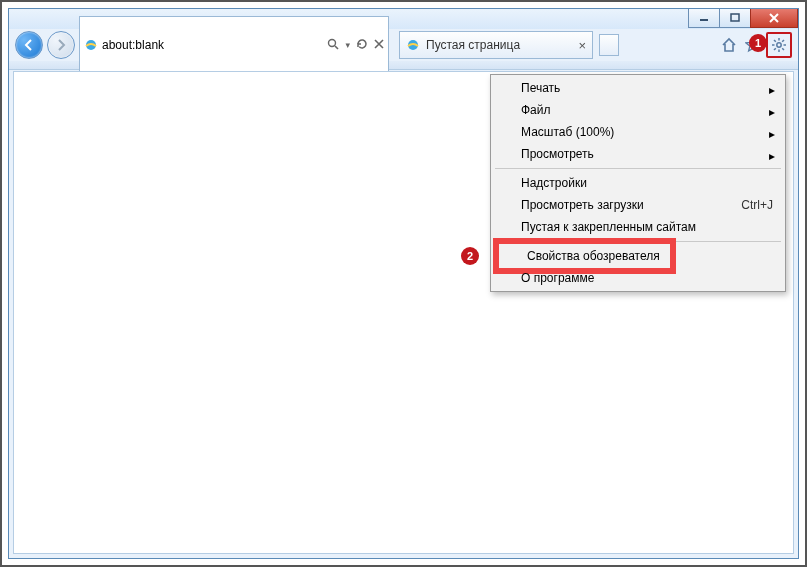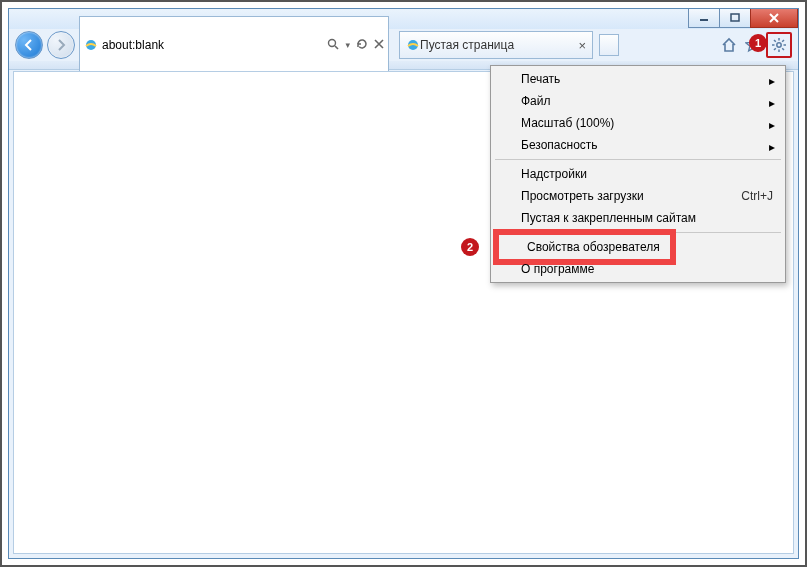--- a/index.html
+++ b/index.html
@@ -13,34 +13,34 @@
   .win-btn svg{display:block;}
   
   .toolbar{height:32px;display:flex;align-items:center;padding:0 6px;gap:4px;position:relative;}
   .nav-circle{width:26px;height:26px;border-radius:50%;border:1px solid #6a98c9;display:flex;align-items:center;justify-content:center;background:radial-gradient(circle at 30% 30%,#6fb7f7,#1976d2);box-shadow:inset 0 0 2px #fff;}
   .nav-circle.fwd{background:radial-gradient(circle at 30% 30%,#f0f5fb,#cfdceb);}
   .nav-circle svg{display:block;}
   .addr{flex:0 0 300px;height:24px;border:1px solid #9bb9d6;background:#fff;display:flex;align-items:center;padding:16px 4px;gap:4px;}
   .addr .url{flex:1;color:#000;}
   .addr .right{display:flex;align-items:center;gap:6px;color:#555;}
   .icon-slot{width:14px;height:14px;display:flex;align-items:center;justify-content:center;}
-  .tab{height:26px;border:1px solid #9bb9d6;background:linear-gradient(#fdfefe,#e5eef9);display:flex;align-items:center;padding:0 6px;margin-left:6px;min-width:180px;}
+  .tab{height:26px;border:1px solid #9bb9d6;background:linear-gradient(#fdfefe,#e5eef9);display:flex;align-items:center;padding:0 6px;gap:6px;margin-left:6px;min-width:180px;}
   .tab .title{flex:1;color:#333;}
   .tab .x{color:#555;font-size:13px;line-height:1;}
   .newtab{width:18px;height:20px;border:1px solid #9bb9d6;background:linear-gradient(#fdfefe,#e5eef9);margin-left:2px;}
   .right-icons{position:absolute;right:6px;top:3px;display:flex;align-items:center;gap:2px;}
   .tool-icon{width:22px;height:22px;display:flex;align-items:center;justify-content:center;color:#5a7ca3;}
   .gear-box{border:2px solid #c3171d;border-radius:2px;}
   .callout{width:18px;height:18px;border-radius:50%;background:#c3171d;color:#fff;font-weight:bold;font-size:11px;display:flex;align-items:center;justify-content:center;}
   .callout.c1{position:absolute;right:31px;top:5px;z-index:5;}
   
   .tabstrip-bg{height:8px;background:linear-gradient(#e2edf9,#d5e4f5);border-bottom:1px solid #b5cde4;}
   .page{position:absolute;left:4px;right:4px;top:62px;bottom:4px;background:#fff;border:1px solid #b5cde4;}
   
-  .menu{position:absolute;right:12px;top:56px;width:290px;background:#f2f2f2;border:1px solid #9a9a9a;box-shadow:2px 3px 6px rgba(0,0,0,0.25);z-index:10;padding:2px;}
+  .menu{position:absolute;right:12px;top:65px;width:290px;background:#f2f2f2;border:1px solid #9a9a9a;box-shadow:2px 3px 6px rgba(0,0,0,0.25);z-index:10;padding:2px;}
   .menu-item{height:22px;display:flex;align-items:center;padding:0 10px 0 28px;position:relative;color:#000;}
   .menu-item .shortcut{margin-left:auto;color:#333;}
   .menu-item .arrow{position:absolute;right:8px;top:6px;}
   .menu-sep{height:1px;background:#c9c9c9;margin:3px 2px;}
   .menu-item.highlight{border:6px solid #ef4444;margin:2px 0;height:24px;}
   .callout.c2{position:absolute;left:-32px;top:2px;}
   .menu-item.highlight-wrap{position:relative;padding:0;}
 </style>
 </head>
 <body>
@@ -156,21 +156,21 @@
     </div>
     <div class="menu-item">
       <span>Файл</span>
       <span class="arrow">▸</span>
     </div>
     <div class="menu-item">
       <span>Масштаб (100%)</span>
       <span class="arrow">▸</span>
     </div>
     <div class="menu-item">
-      <span>Безопасность</span>
+      <span>Просмотреть</span>
       <span class="arrow">▸</span>
     </div>
     <div class="menu-sep"></div>
     <div class="menu-item">
       <span>Надстройки</span>
     </div>
     <div class="menu-item">
       <span>Просмотреть загрузки</span>
       <span class="shortcut">Ctrl+J</span>
     </div>

